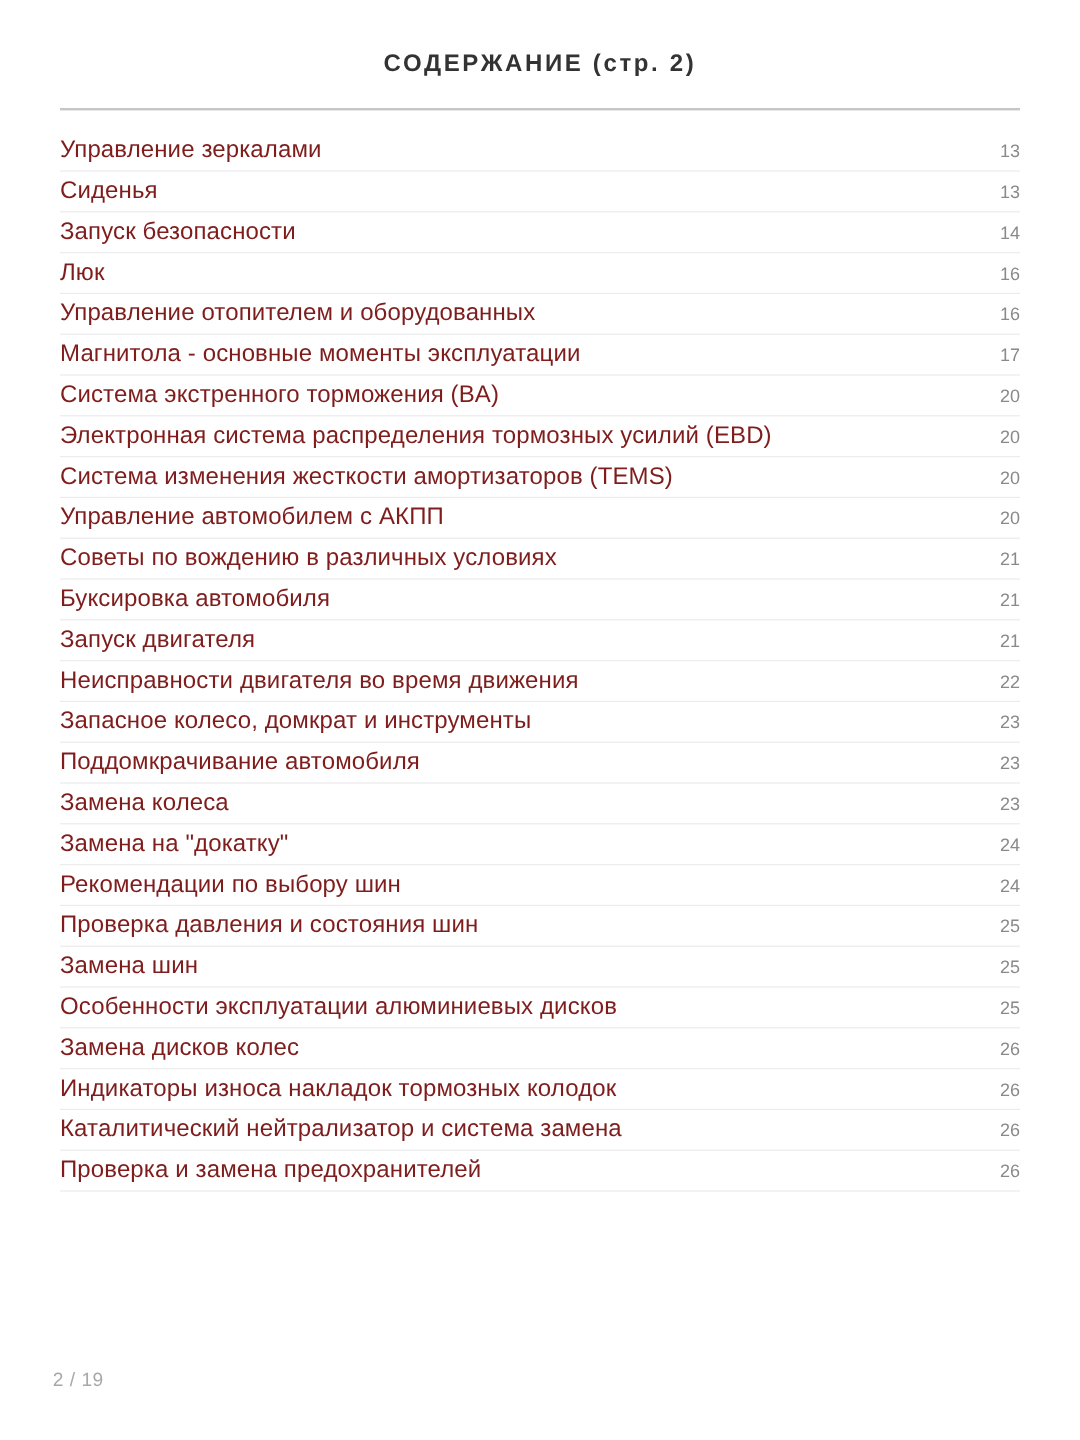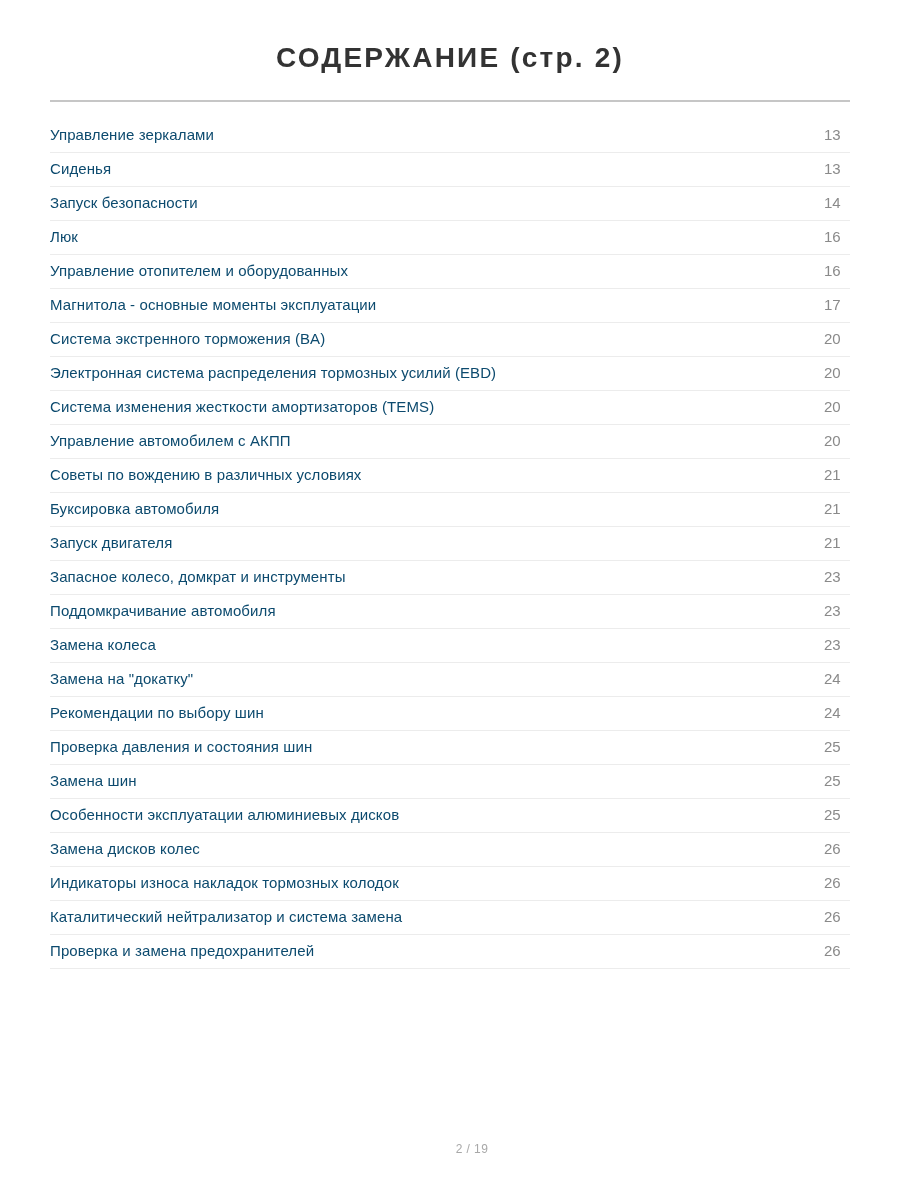--- a/index.html
+++ b/index.html
@@ -22,21 +22,21 @@
     height: 1200px;
     box-sizing: border-box;
     position: relative;
     display: flex;
     flex-direction: column;
   }
 
   
   .doc-title {
     text-align: center;
-    font-size: 28px;
+    font-size: 20px;
     font-weight: bold;
     letter-spacing: 2.2px;
     color: #333333;
     margin: 0;
     padding-top: 41px;
     line-height: 1.2;
     white-space: nowrap;
   }
 
   
@@ -57,47 +57,47 @@
     display: flex;
     align-items: baseline;
     justify-content: space-between;
     height: 34px;
     box-sizing: border-box;
     border-bottom: 1px solid #ececec;
     padding-bottom: 1px;
   }
 
   .toc-label {
-    font-size: 15px;
-    color: #0c4a6e;
+    font-size: 20px;
+    color: #7f1d1d;
     line-height: 32px;
     white-space: nowrap;
     overflow: hidden;
     flex: 1 1 auto;
     letter-spacing: 0.1px;
   }
 
   .toc-page {
     font-size: 15px;
     color: #8a8a8a;
     line-height: 32px;
     flex: 0 0 auto;
     min-width: 26px;
-    text-align: left;
+    text-align: right;
     padding-left: 8px;
   }
 
   
   .footer {
     position: absolute;
     left: 0;
     right: 0;
     top: 1142px;
-    text-align: center;
-    font-size: 12px;
+    text-align: left;
+    font-size: 16px;
     color: #a8a8a8;
     letter-spacing: 0.4px;
     padding-left: 44px;
   }
 </style>
 </head>
 <body>
 
 <div class="page">
 
@@ -152,20 +152,24 @@
       </div>
       <div class="toc-row">
         <span class="toc-label">Буксировка автомобиля</span>
         <span class="toc-page">21</span>
       </div>
       <div class="toc-row">
         <span class="toc-label">Запуск двигателя</span>
         <span class="toc-page">21</span>
       </div>
       <div class="toc-row">
+        <span class="toc-label">Неисправности двигателя во время движения</span>
+        <span class="toc-page">22</span>
+      </div>
+      <div class="toc-row">
         <span class="toc-label">Запасное колесо, домкрат и инструменты</span>
         <span class="toc-page">23</span>
       </div>
       <div class="toc-row">
         <span class="toc-label">Поддомкрачивание автомобиля</span>
         <span class="toc-page">23</span>
       </div>
       <div class="toc-row">
         <span class="toc-label">Замена колеса</span>
         <span class="toc-page">23</span>

